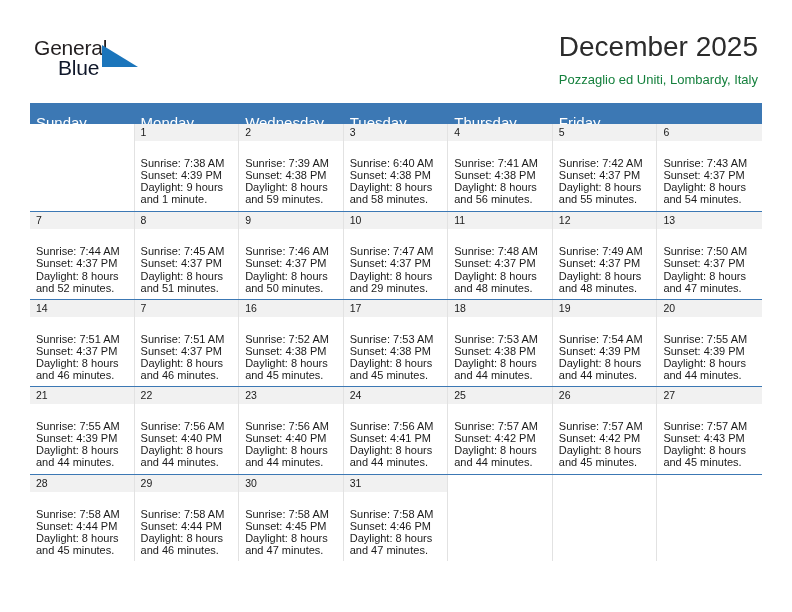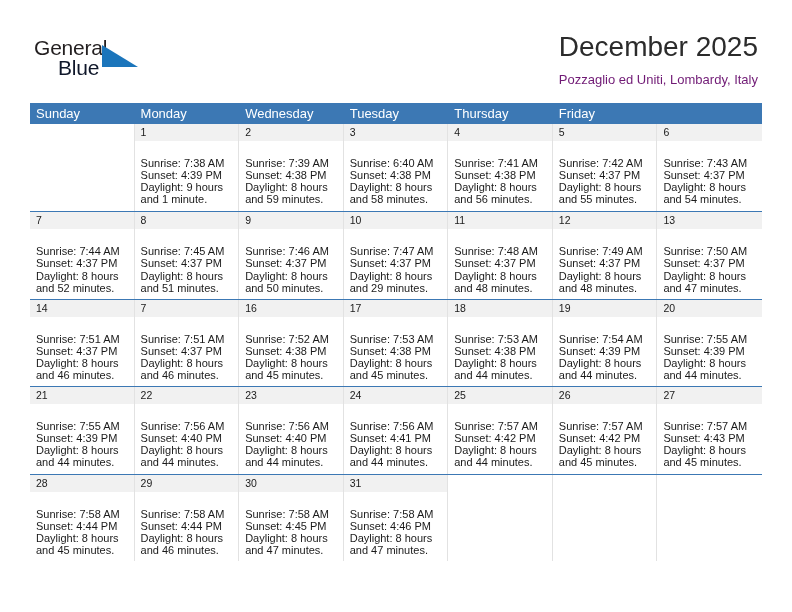--- a/index.html
+++ b/index.html
@@ -69,21 +69,21 @@
   .cal-title {
     font-size: 28px;
     color: #2b2b2b;
     line-height: 34px;
     white-space: nowrap;
     font-weight: normal;
     margin-left: 8px;
   }
   .cal-subtitle {
     font-size: 13px;
-    color: #701a75;
+    color: #15803d;
     line-height: 20px;
     margin-top: 6px;
     white-space: nowrap;
   }
 
   
   .calendar {
     position: absolute;
     left: 30px;
     top: 103px;
@@ -92,24 +92,25 @@
   .dow-row {
     display: flex;
     width: 732px;
     background: #3c78b4;
     height: 21px;
   }
   .dow {
     width: 104.57px;
     box-sizing: border-box;
     color: #ffffff;
-    font-size: 13px;
+    font-size: 15px;
     line-height: 21px;
     padding-left: 6px;
     white-space: nowrap;
+    margin-top: 9px;
   }
 
   .week {
     display: flex;
     width: 732px;
     border-top: 1px solid #3c78b4;
     height: 87.4px;
     box-sizing: border-box;
   }
   .week:first-of-type {

